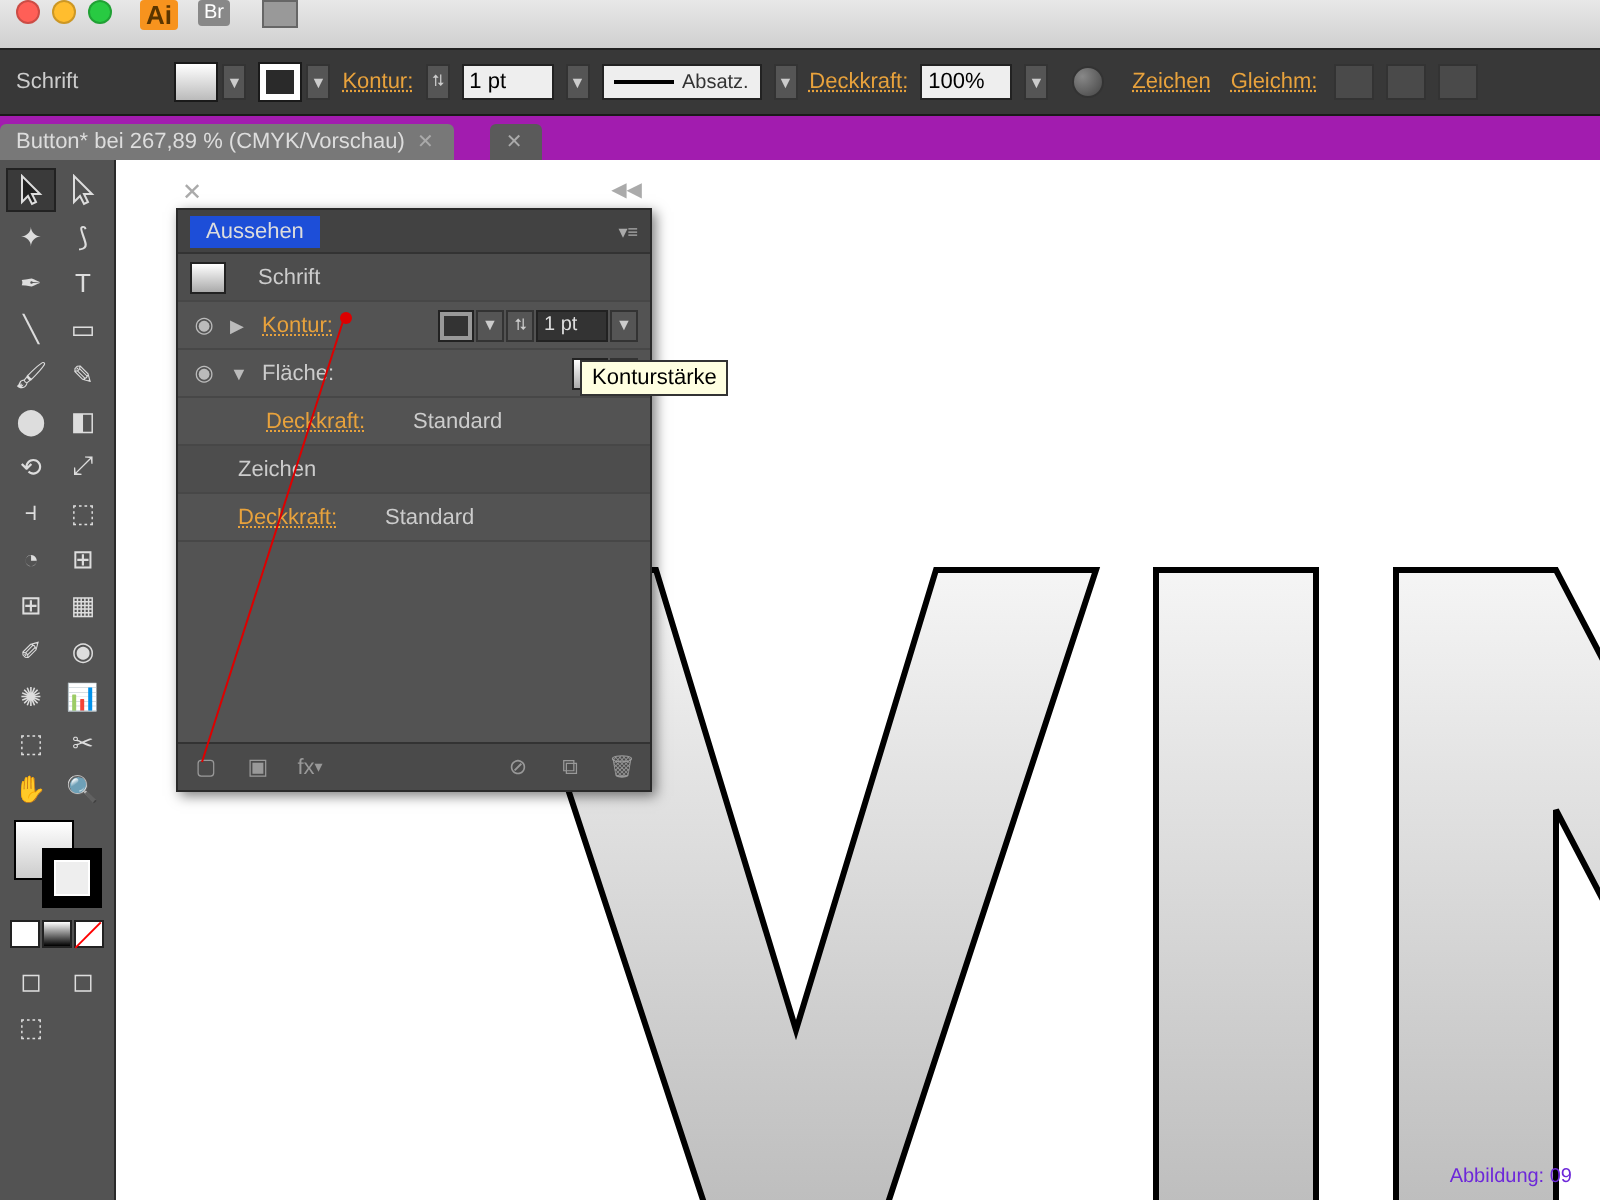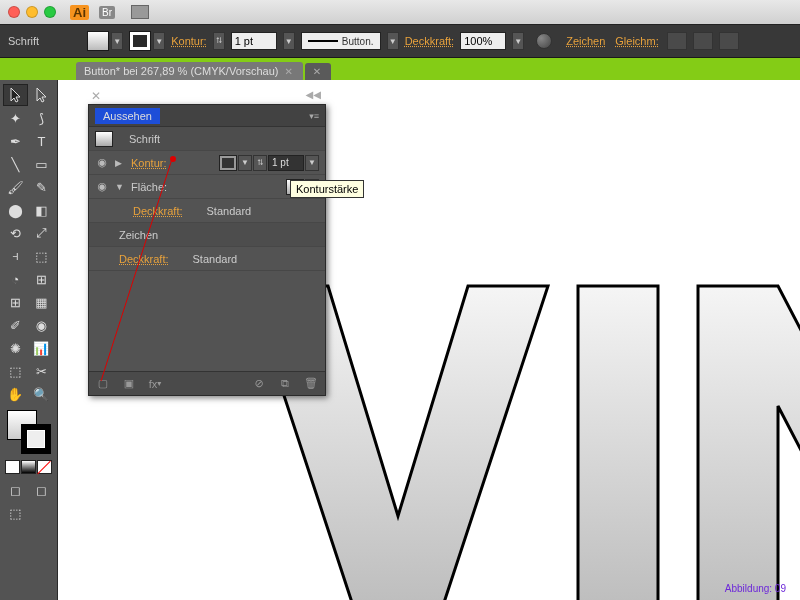--- a/index.html
+++ b/index.html
@@ -1,33 +1,33 @@
 <!DOCTYPE html>
 <html><head>
 <meta charset="utf-8">
 <style>
 *{margin:0;padding:0;box-sizing:border-box;font-family:Tahoma,Arial,sans-serif;-webkit-font-smoothing:antialiased}
 body{background:#4a4a4a;width:800px;height:600px;overflow:hidden;position:relative}
-.titlebar{height:24px;background:linear-gradient(#e8e8e8,#d0d0d0);display:flex;align-items:center;padding:0 8px;gap:6px}
+.titlebar{height:24px;background:linear-gradient(#e8e8e8,#d0d0d0);display:flex;align-items:flex-start;padding:0 8px;gap:6px}
 .traffic{width:12px;height:12px;border-radius:50%;border:1px solid rgba(0,0,0,0.2)}
 .tr-red{background:#ff5f57}.tr-yellow{background:#ffbd2e}.tr-green{background:#28ca42}
 .ai-badge{background:#f7931e;color:#5a3500;font-weight:bold;font-size:13px;padding:0 3px;border-radius:2px;margin-left:8px}
 .br-badge{background:#888;color:#fff;font-size:10px;padding:1px 3px;margin-left:4px;border-radius:2px}
 .layout-icon{width:18px;height:14px;background:#999;margin-left:10px;border:1px solid #666}
 .control-bar{height:34px;background:#383838;border-top:1px solid #222;border-bottom:1px solid #1a1a1a;display:flex;align-items:center;padding:0 8px;gap:6px;color:#ccc;font-size:11px}
 .cb-label{color:#ccc;margin-right:6px}
 .swatch-pair{display:flex;align-items:center;gap:2px}
 .swatch{width:22px;height:20px;border:1px solid #1a1a1a;background:linear-gradient(#fff,#bbb);display:inline-block}
 .swatch.stroke{background:#2a2a2a;box-shadow:inset 0 0 0 3px #fff}
 .dd-arrow{width:12px;height:18px;background:#555;border:1px solid #333;display:inline-flex;align-items:center;justify-content:center;color:#ccc;font-size:8px}
 .link-label{color:#e8a23c;text-decoration:underline dotted;cursor:pointer}
 .num-input{background:#eee;border:1px solid #222;width:46px;height:18px;font-size:11px;padding:0 3px}
 .stroke-preview{width:80px;height:18px;background:#eee;border:1px solid #222;display:flex;align-items:center;justify-content:center;font-size:10px;color:#333;gap:4px}
 .stroke-preview::before{content:"";width:30px;height:2px;background:#000}
-.tabbar{height:22px;background:#84cc16;display:flex;align-items:flex-end;padding-left:76px;gap:2px;font-size:11px}
+.tabbar{height:22px;background:#a21caf;display:flex;align-items:flex-end;gap:18px;font-size:11px}
 .tab{background:#5a5a5a;color:#ddd;padding:3px 10px 3px 8px;border-radius:3px 3px 0 0;display:flex;align-items:center;gap:6px;cursor:pointer}
 .tab.active{background:#787878}
 .tab .x{color:#aaa;font-size:10px}
 .main{position:absolute;top:80px;left:0;right:0;bottom:0;display:flex}
 .toolbox{width:58px;background:#535353;border-right:1px solid #2a2a2a;padding:4px 3px;display:flex;flex-direction:column;gap:1px}
 .tool-row{display:flex;gap:1px}
 .tool{width:25px;height:22px;background:#535353;display:flex;align-items:center;justify-content:center;color:#ddd;font-size:13px;cursor:pointer;position:relative}
 .tool.sel{background:#3a3a3a;box-shadow:inset 0 0 0 1px #222}
 .tool svg{width:16px;height:16px;fill:#ddd;stroke:#ddd}
 .fillstroke{height:44px;position:relative;margin:4px 2px}
@@ -85,21 +85,21 @@
   </div>
   <div class="swatch-pair">
     <div class="swatch stroke"></div>
       <div class="dd-arrow">▼</div>
   </div>
   <span class="link-label">Kontur:</span>
   <div class="dd-arrow">⮁</div>
   <input class="num-input" value="1 pt" style="">
   <div class="dd-arrow">▼</div>
   <div class="stroke-preview">
-      <span>Button.</span>
+      <span>Absatz.</span>
     </div>
   <div class="dd-arrow">▼</div>
   <span class="link-label">Deckkraft:</span>
   <input class="num-input" value="100%" style="">
   <div class="dd-arrow">▼</div>
   <div class="globe"></div>
   <span class="zeichen-link">Zeichen</span>
   <span class="zeichen-link">Gleichm:</span>
   <div class="align-btn"></div>
   <div class="align-btn"></div>

